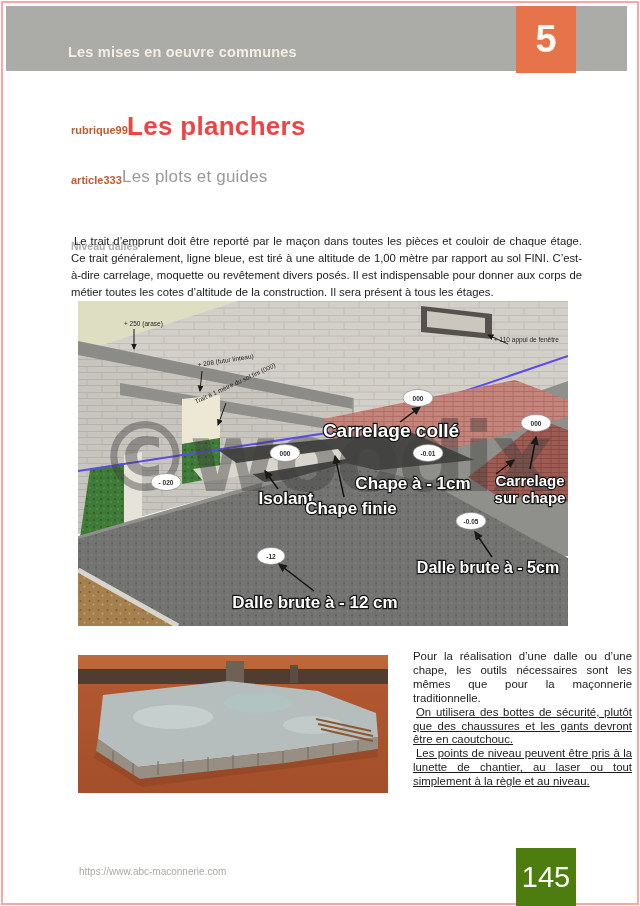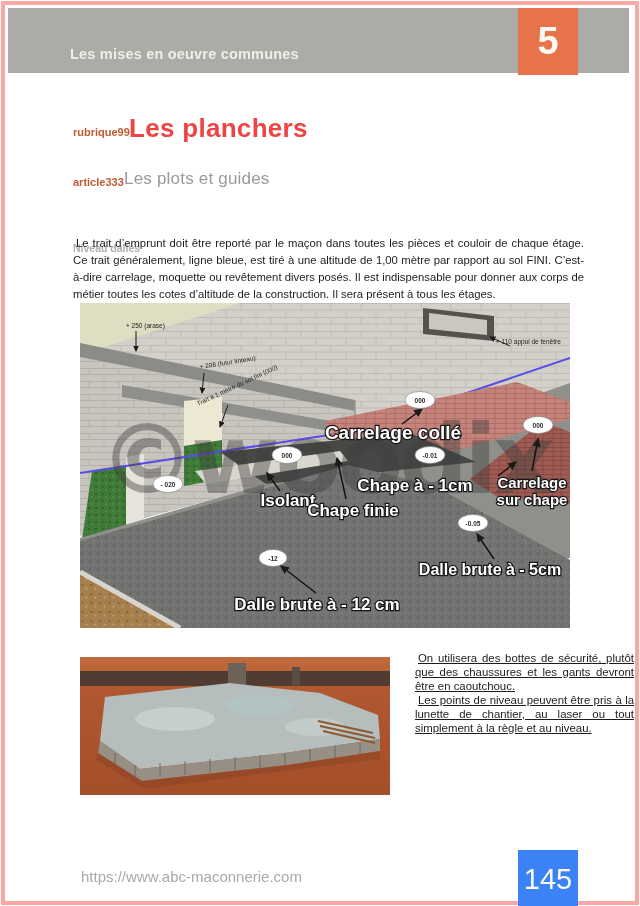--- a/index.html
+++ b/index.html
@@ -1,40 +1,40 @@
 <!DOCTYPE html>
 <html><head>
 <meta charset="utf-8">
 <style>
   html,body{margin:0;padding:0;}
   body{width:640px;height:906px;position:relative;background:#fff;
        font-family:"Liberation Sans",sans-serif;overflow:hidden;}
-  .page{position:absolute;inset:1px;border:4px solid #fca5a5;background:#fff;}
+  .page{position:absolute;inset:1px;border:2px solid #fca5a5;background:#fff;}
   .abs{position:absolute;}
   
   .band{left:3px;top:3px;width:621px;height:65px;background:#ABABA7;
         display:flex;align-items:flex-end;padding:0 0 11px 62px;box-sizing:border-box;}
   .band-title{color:#F2EEE3;font-weight:bold;font-size:14.5px;letter-spacing:.2px;}
   .chapter-box{left:513px;top:3px;width:60px;height:67px;background:#E7734B;
                display:flex;align-items:center;justify-content:center;}
   .chapter-num{color:#FDF8F2;font-size:38px;font-weight:bold;}
   
   .tag{color:#C15A30;font-weight:bold;font-size:11px;}
   .h1{color:#ef4444;font-weight:bold;font-size:26px;letter-spacing:.3px;}
   .h2{color:#9A9A9A;font-weight:normal;font-size:17px;letter-spacing:.2px;}
   .kicker{color:#AEAEAC;font-weight:bold;font-size:10.5px;}
   .bhead{color:#121212;font-weight:bold;font-size:11.8px;}
   .bpar{color:#1C1C1C;font-size:11.3px;line-height:17px;text-align:justify;}
   .spar{color:#1C1C1C;font-size:11.4px;line-height:13.9px;text-align:justify;margin:0;}
   .spar.ind{text-indent:3px;text-decoration:underline;}
   
   .crumb{font-size:9.5px;color:#A9A9A5;}
   .crumb b{color:#8C8C88;}
-  .url{font-size:15px;color:#A9A9A5;text-decoration:none;}
-  .pagenum-box{left:513px;top:845px;width:60px;height:58px;background:#3b82f6;
+  .url{font-size:10px;color:#A9A9A5;text-decoration:none;}
+  .pagenum-box{left:513px;top:845px;width:60px;height:58px;background:#4d7c0f;
                display:flex;align-items:center;justify-content:center;}
   .pagenum{color:#FBFBF9;font-size:29px;}
   
   .lbl{fill:#fff;stroke:#161616;stroke-width:2.4px;paint-order:stroke;
        font-weight:bold;font-family:"Liberation Sans",sans-serif;}
   .slbl{fill:#1e1e1e;font-size:6.5px;font-family:"Liberation Sans",sans-serif;}
   .bdg{fill:#2a2a2a;font-size:6.5px;font-weight:bold;text-anchor:middle;
        font-family:"Liberation Sans",sans-serif;}
   .wm{fill:#3F3F3F;opacity:.42;font-weight:bold;font-size:96px;
       font-family:"DejaVu Sans",sans-serif;text-anchor:middle;letter-spacing:-4px;}
@@ -211,20 +211,21 @@
     <ellipse cx="235" cy="70" rx="30" ry="9" fill="#C4CFCD" opacity=".8"></ellipse>
 
     <polygon points="20,84 60,112 205,96 300,82 300,94 208,108 62,124 18,96" fill="#978F83"></polygon>
     <path d="M35 96v14M55 108v14M80 106v14M105 104v14M130 102v14M155 100v14M180 98v14M205 96v12M230 92v12M255 89v12M280 86v11" stroke="#6E685E" stroke-width="1" fill="none"></path>
 
     <path d="M238 64l55 12M240 69l55 12M243 74l52 12" stroke="#8B5A33" stroke-width="2" fill="none"></path>
     <polygon points="18,96 62,124 208,108 300,94 300,102 64,132 16,103" fill="#8D4425" opacity=".55"></polygon>
   </svg>
 
   <div class="abs" style="left:410px;top:647px;width:219px;">
+    <p class="spar">Pour la réalisation d’une dalle ou d’une chape, les outils nécessaires sont les mêmes que pour la maçonnerie traditionnelle.</p>
     <p class="spar ind">On utilisera des bottes de sécurité, plutôt que des chaussures et les gants devront être en caoutchouc.</p>
     <p class="spar ind">Les points de niveau peuvent être pris à la lunette de chantier, au laser ou tout simplement à la règle et au niveau.</p>
   </div>
 
   <a class="abs url" style="left:76px;top:863px;" href="#">https://www.abc-maconnerie.com</a>
   <div class="abs pagenum-box">
     <span class="pagenum">145</span>
   </div>
 
 </div>

